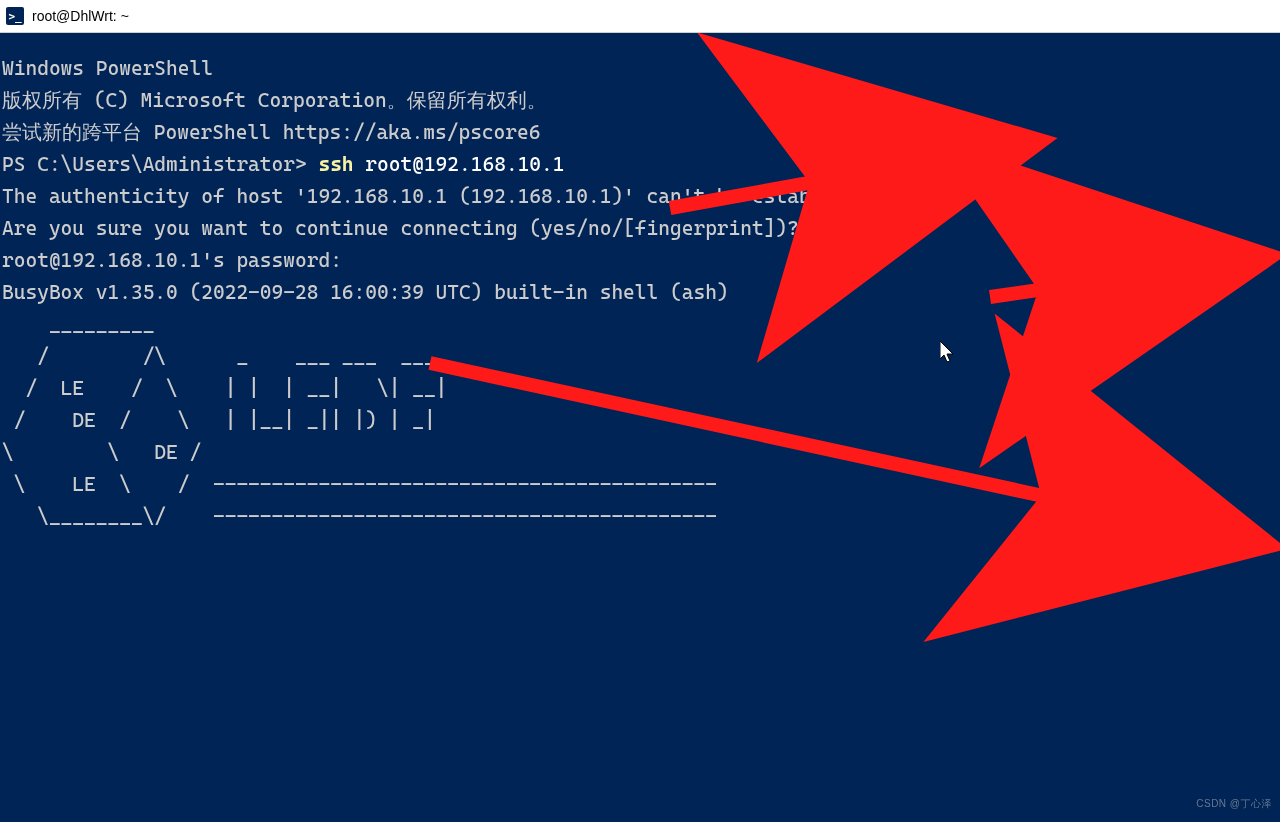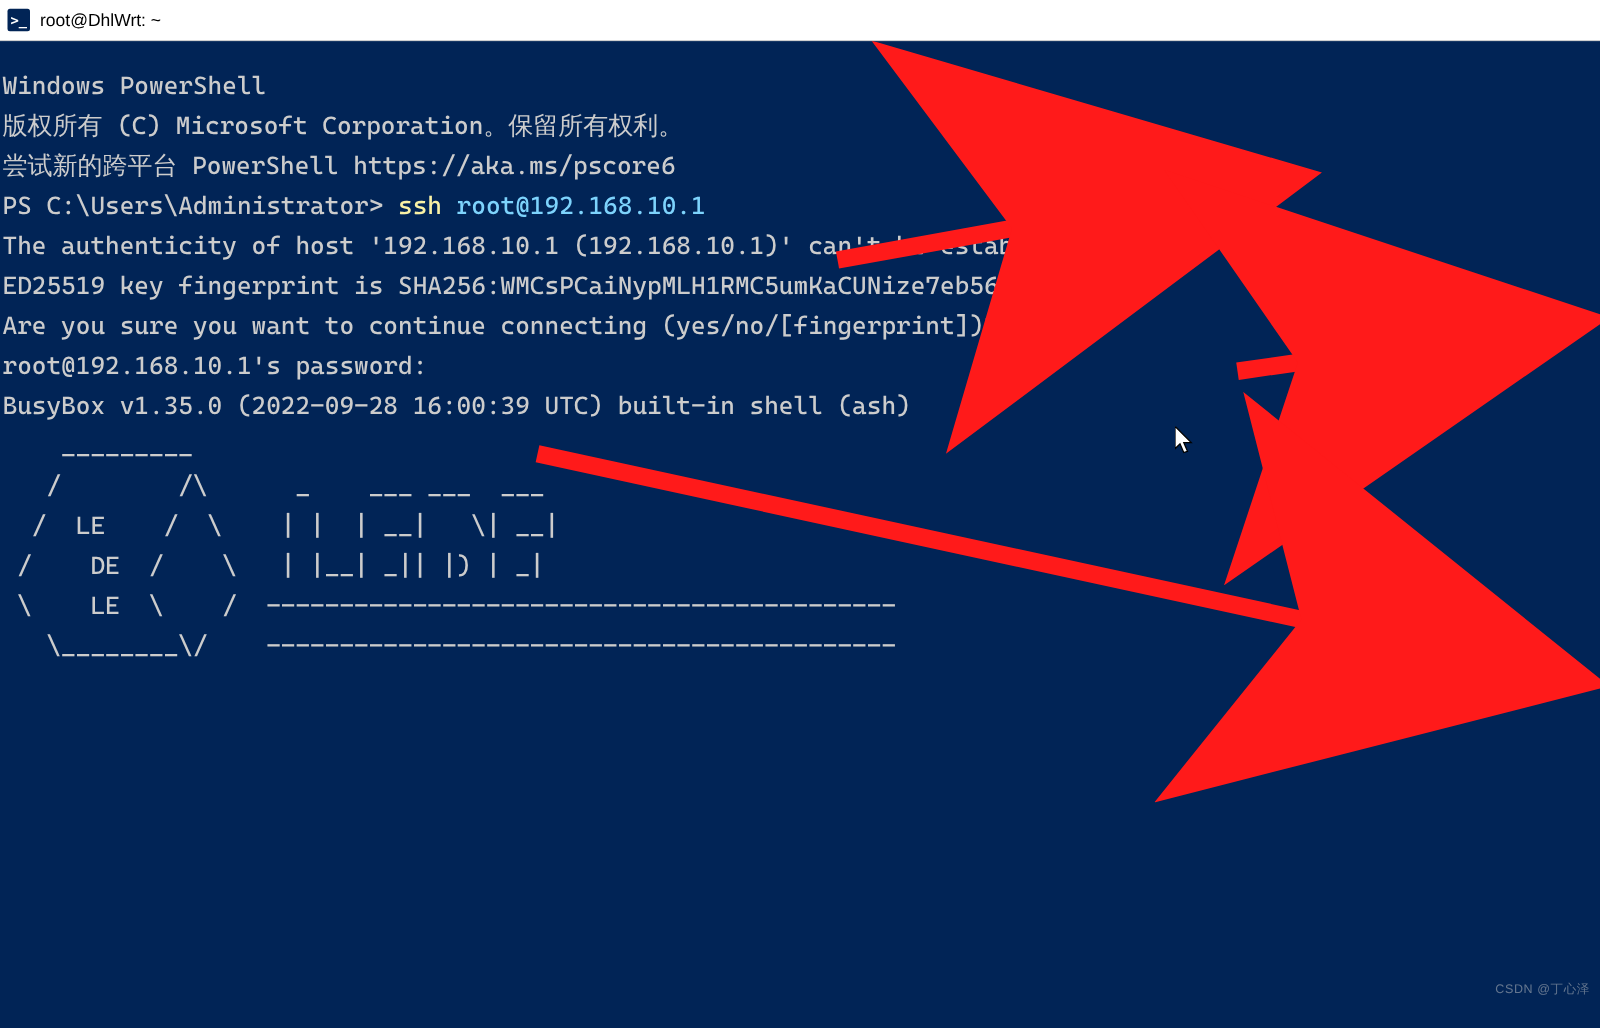--- a/index.html
+++ b/index.html
@@ -48,32 +48,32 @@
     font-size: 20px;
     line-height: 30px;
     padding: 18px 0 0 0;
     box-sizing: border-box;
   }
   .terminal pre {
     margin: 2px;
     font-family: inherit;
     white-space: pre;
   }
-  .yellow { color: #f9f1a5; }
-  .white { color: #7dd3fc; }
+  .yellow { color: #f9f1a5; font-weight: bold; }
+  .white { color: #ffffff; }
   .cursor {
     position: absolute;
     width: 16px;
     height: 24px;
     pointer-events: none;
   }
   .watermark {
     position: absolute;
     right: 8px;
-    bottom: 16px;
+    bottom: 4px;
     font-size: 10px;
     color: rgba(200,200,200,0.5);
     font-family: "Segoe UI", sans-serif;
     letter-spacing: 0.5px;
   }
   svg.annot {
     position: absolute;
     top: 0;
     left: 0;
     pointer-events: none;
@@ -88,31 +88,31 @@
 </div>
 
 <div class="terminal">
   <pre>Windows PowerShell</pre>
   <pre>版权所有 (C) Microsoft Corporation。保留所有权利。</pre>
   <pre></pre>
   <pre>尝试新的跨平台 PowerShell https://aka.ms/pscore6</pre>
   <pre></pre>
   <pre><span>PS C:\Users\Administrator&gt; </span><span class="yellow">ssh </span><span class="white">root@192.168.10.1</span></pre>
   <pre>The authenticity of host '192.168.10.1 (192.168.10.1)' can't be established.</pre>
-  <pre>ED25519 key fingerprint is SHA256:WMCsPCaiNypMLH1RMC5umKaCUNize7eb56B6UgTESec.</pre>
   <pre>Are you sure you want to continue connecting (yes/no/[fingerprint])? yes</pre>
   <pre>root@192.168.10.1's password:</pre>
   <pre></pre>
   <pre></pre>
   <pre>BusyBox v1.35.0 (2022-09-28 16:00:39 UTC) built-in shell (ash)</pre>
   <pre></pre>
   <pre>    _________</pre>
   <pre>   /        /\      _    ___ ___  ___</pre>
   <pre>  /  LE    /  \    | |  | __|   \| __|</pre>
   <pre> /    DE  /    \   | |__| _|| |) | _|</pre>
+  <pre>\        \   DE /</pre>
   <pre> \    LE  \    /  -------------------------------------------</pre>
   <pre>   \________\/    -------------------------------------------</pre>
   <pre></pre>
 
   <svg class="cursor" style="left:940px; top:308px;" viewBox="0 0 16 24">
     <path d="M0 0 L0 18 L4 14 L7 21 L10 20 L7 13 L13 13 Z" fill="#ffffff" stroke="#000000" stroke-width="1"></path>
   </svg>
 
   <svg class="annot" width="1280" height="790">
     <defs>

